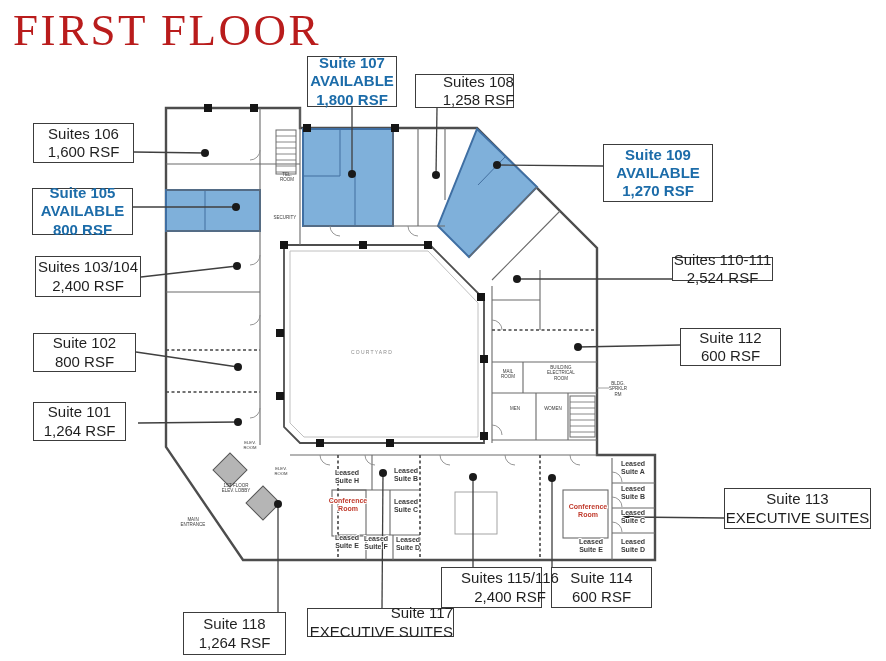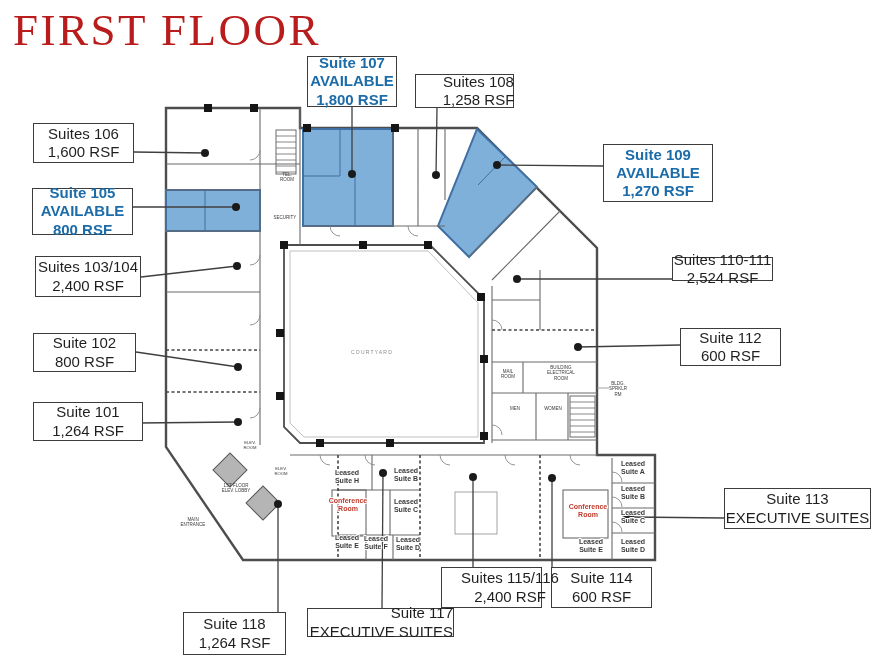--- a/index.html
+++ b/index.html
@@ -159,21 +159,21 @@
         <div>800 RSF</div>
       </div>
       <div class="lblbox" style="left: 35px; top: 256px; width: 106px; height: 41px;">
         <div>Suites 103/104</div>
         <div>2,400 RSF</div>
       </div>
       <div class="lblbox" style="left: 33px; top: 333px; width: 103px; height: 39px;">
         <div>Suite 102</div>
         <div>800 RSF</div>
       </div>
-      <div class="lblbox" style="left: 33px; top: 402px; width: 110px; height: 39px;">
+      <div class="lblbox" style="left: 33px; top: 402px; width: 93px; height: 39px;">
         <div>Suite 101</div>
         <div>1,264 RSF</div>
       </div>
       <div class="lblbox avail" style="left: 307px; top: 56px; width: 90px; height: 51px; justify-content: center;">
         <div>Suite 107</div>
         <div>AVAILABLE</div>
         <div>1,800 RSF</div>
       </div>
       <div class="lblbox" style="left: 415px; top: 74px; width: 99px; height: 34px; padding-left: 28px;">
         <div>Suites 108</div>

